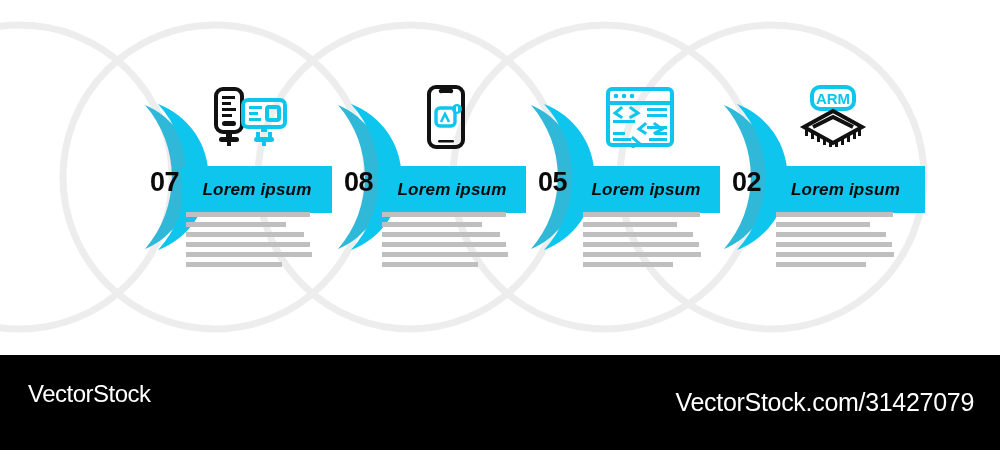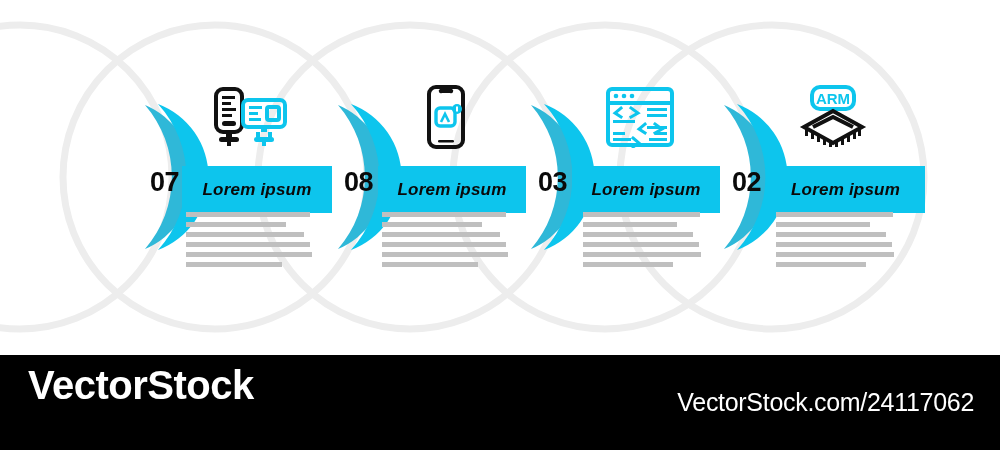--- a/index.html
+++ b/index.html
@@ -94,24 +94,24 @@
     position: absolute;
     left: 0;
     top: 355px;
     width: 1000px;
     height: 95px;
     background: #000000;
   }
   #brand {
     position: absolute;
     left: 28px;
-    top: 8px;
-    font-size: 40px;
+    top: 25px;
+    font-size: 24px;
     color: #ffffff;
-    font-weight: bold;
+    font-weight: normal;
     letter-spacing: -0.5px;
   }
   #credit {
     position: absolute;
     right: 26px;
     top: 33px;
     font-size: 25px;
     color: #ffffff;
     letter-spacing: -0.3px;
   }
@@ -268,21 +268,21 @@
           <path d="M40 38 L34 43 L40 47"></path>
           <path d="M50 38 L57 43 L50 47"></path>
           <path d="M28 52 L34 57 L28 61"></path>
         </g>
       </svg>
     </div>
 
     <div class="banner" style="left:572px; top:166px; width:148px;">
       <span class="banner-label">Lorem ipsum</span>
     </div>
-    <div class="num" style="left:538px; top:167px;">03</div>
+    <div class="num" style="left:538px; top:167px;">05</div>
 
     <div class="lines" style="left:583px;">
       <div class="ln" style="width:117px"></div>
       <div class="ln" style="width:94px"></div>
       <div class="ln" style="width:110px"></div>
       <div class="ln" style="width:116px"></div>
       <div class="ln" style="width:118px"></div>
       <div class="ln" style="width:90px"></div>
     </div>
   </div>
@@ -325,14 +325,14 @@
       <div class="ln" style="width:116px"></div>
       <div class="ln" style="width:118px"></div>
       <div class="ln" style="width:90px"></div>
     </div>
   </div>
 
 </div>
 
 <div id="footer">
   <div id="brand">VectorStock</div>
-  <div id="credit">VectorStock.com/24117062</div>
+  <div id="credit">VectorStock.com/31427079</div>
 </div>
 
 </body></html>

